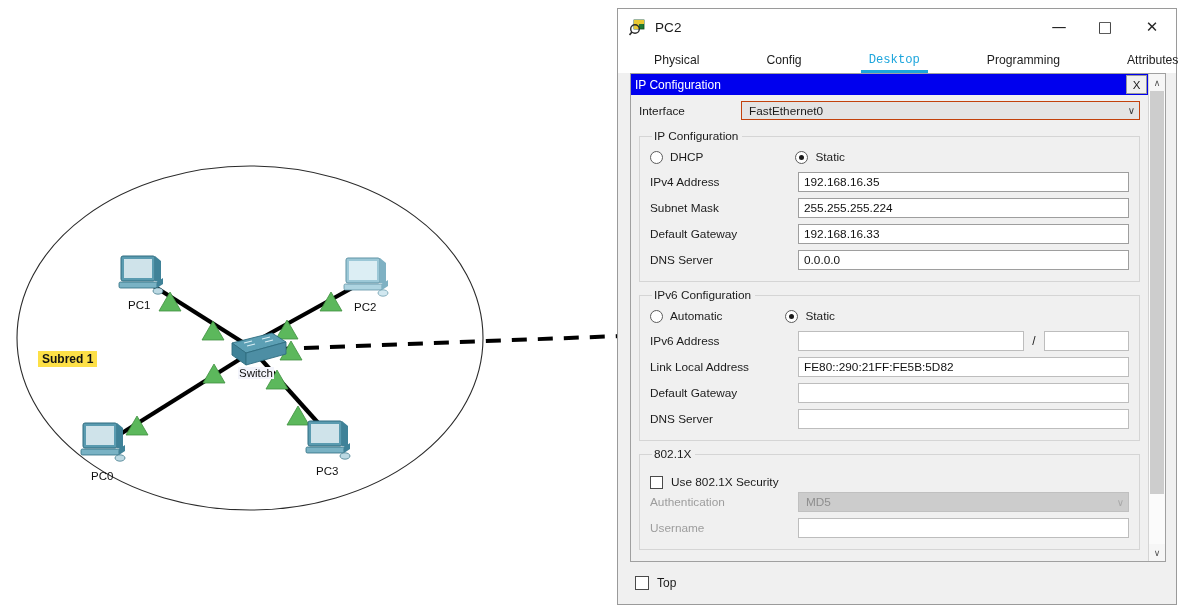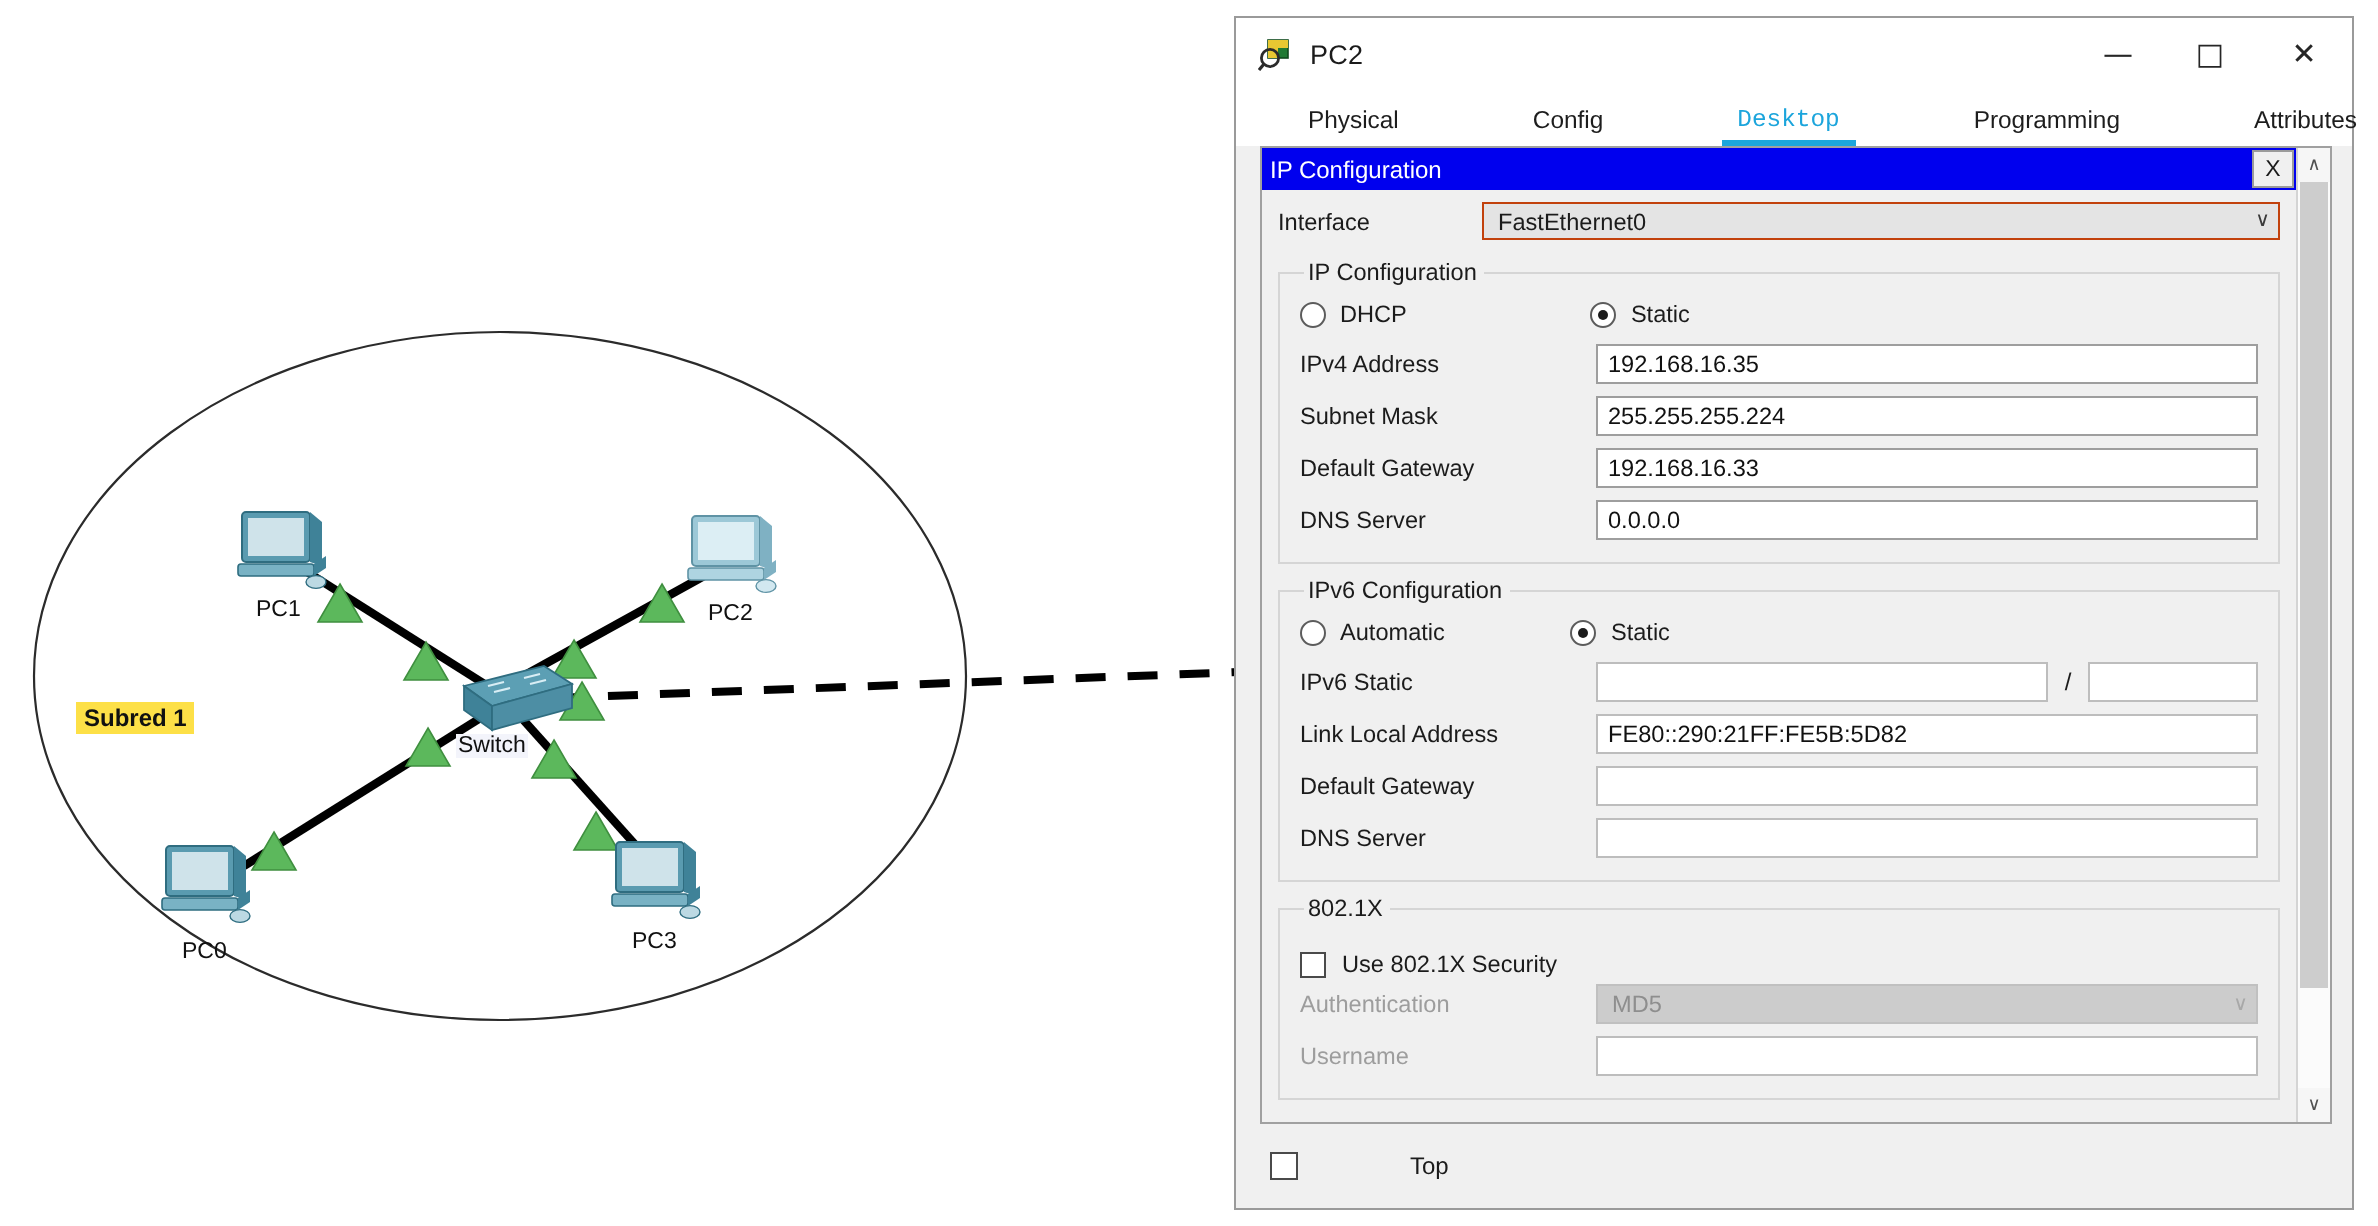--- a/index.html
+++ b/index.html
@@ -329,21 +329,20 @@
     background: #cdcdcd;
   }
 
   .footer {
     flex: 0 0 auto;
     height: 42px;
     display: flex;
     align-items: center;
     padding-left: 17px;
     box-sizing: border-box;
-    gap: 48px;
   }
   .footer .chk { width: 14px; height: 14px; }
   .footer .chk-label { font-size: 12px; }
 </style>
 </head>
 <body>
 
 <div id="stage">
 
   <div id="topology">
@@ -418,21 +417,21 @@
           <path d="M38 6 L46 4"></path>
           <path d="M41 9 L49 7"></path>
         </g>
       </g>
     </svg>
 
     <div class="topo-label" style="left:128px; top:299px;">PC1</div>
     <div class="topo-label" style="left:354px; top:301px;">PC2</div>
     <div class="topo-label" style="left:91px; top:470px;">PC0</div>
     <div class="topo-label" style="left:316px; top:465px;">PC3</div>
-    <div class="topo-label" style="left:228px; top:367px; background:#f3f4fb; padding:0 1px;">Switch</div>
+    <div class="topo-label" style="left:238px; top:367px; background:#f3f4fb; padding:0 1px;">Switch</div>
 
     <div class="subnet-label" style="left:38px; top:351px;">Subred 1</div>
   </div>
 
   <div id="pc-window">
 
     <div class="titlebar">
       <span class="title-icon">
         <svg width="17" height="17" viewBox="0 0 17 17">
           <rect x="5" y="1" width="10" height="9" fill="#1f7a33" stroke="#0f4a1d" stroke-width="0.8"></rect>
@@ -510,21 +509,21 @@
                 <legend>IPv6 Configuration</legend>
 
                 <div class="radio-row">
                   <span class="radio"></span>
                   <span class="radio-label">Automatic</span>
                   <span class="radio checked" style="margin-left:63px;"></span>
                   <span class="radio-label">Static</span>
                 </div>
 
                 <div class="field-row">
-                  <span class="lbl">IPv6 Static</span>
+                  <span class="lbl">IPv6 Address</span>
                   <span class="txt grey"></span>
                   <span class="slash">/</span>
                   <span class="txt grey ipv6-prefix"></span>
                 </div>
 
                 <div class="field-row">
                   <span class="lbl">Link Local Address</span>
                   <span class="txt grey">FE80::290:21FF:FE5B:5D82</span>
                 </div>
                 <div class="field-row">

